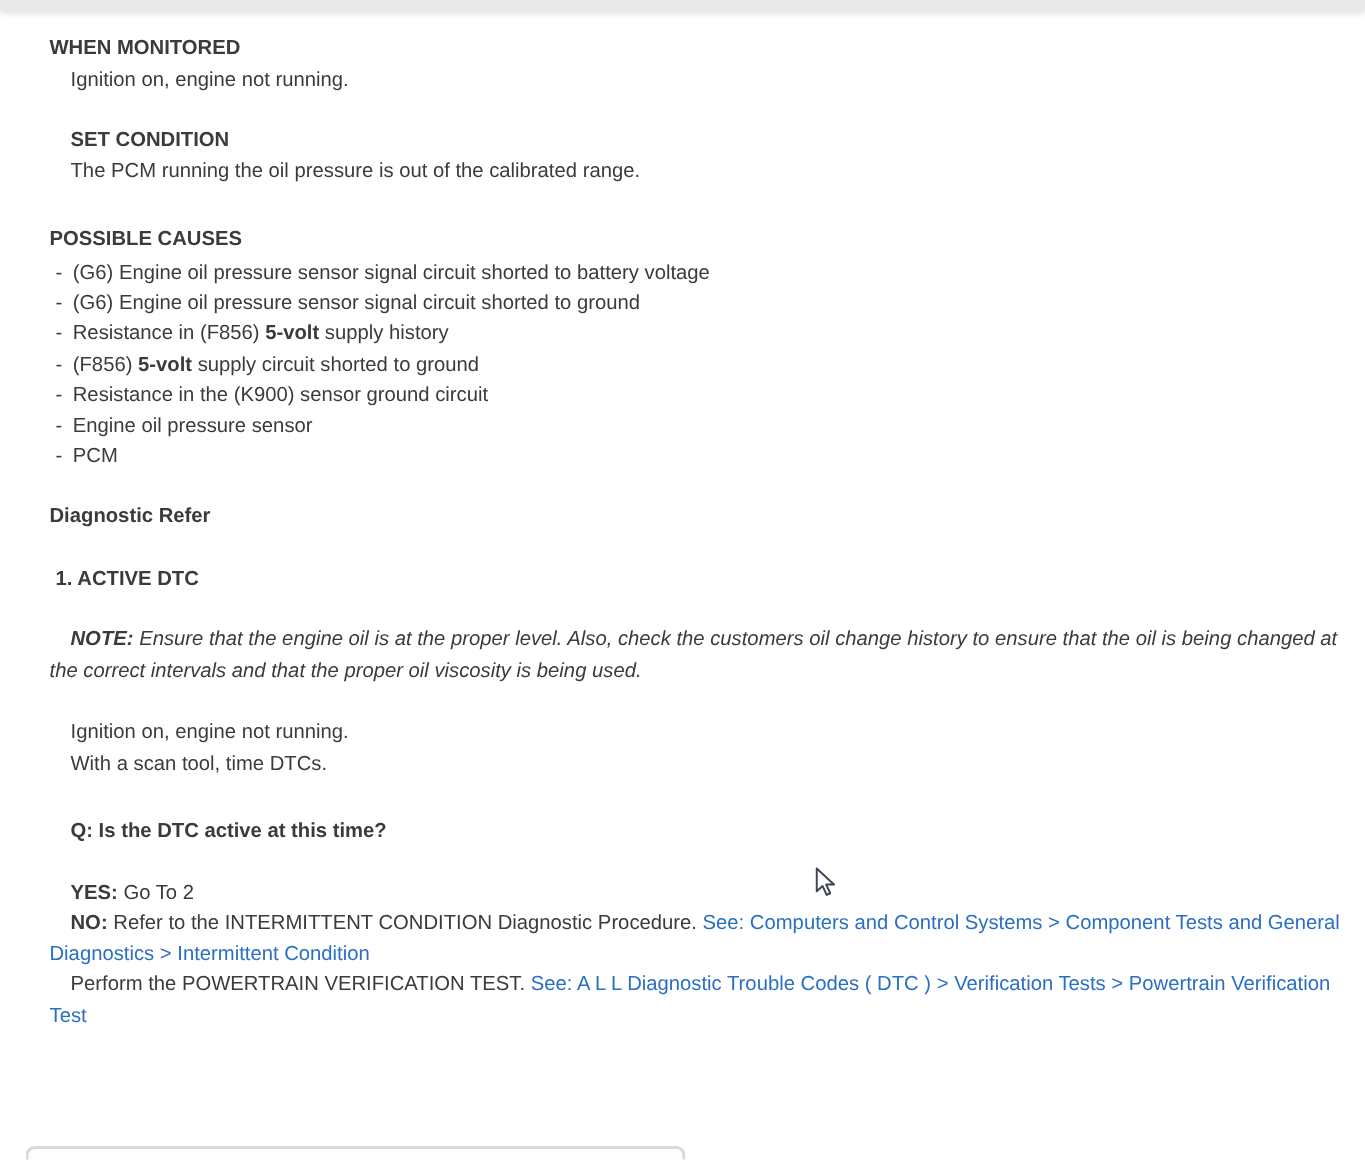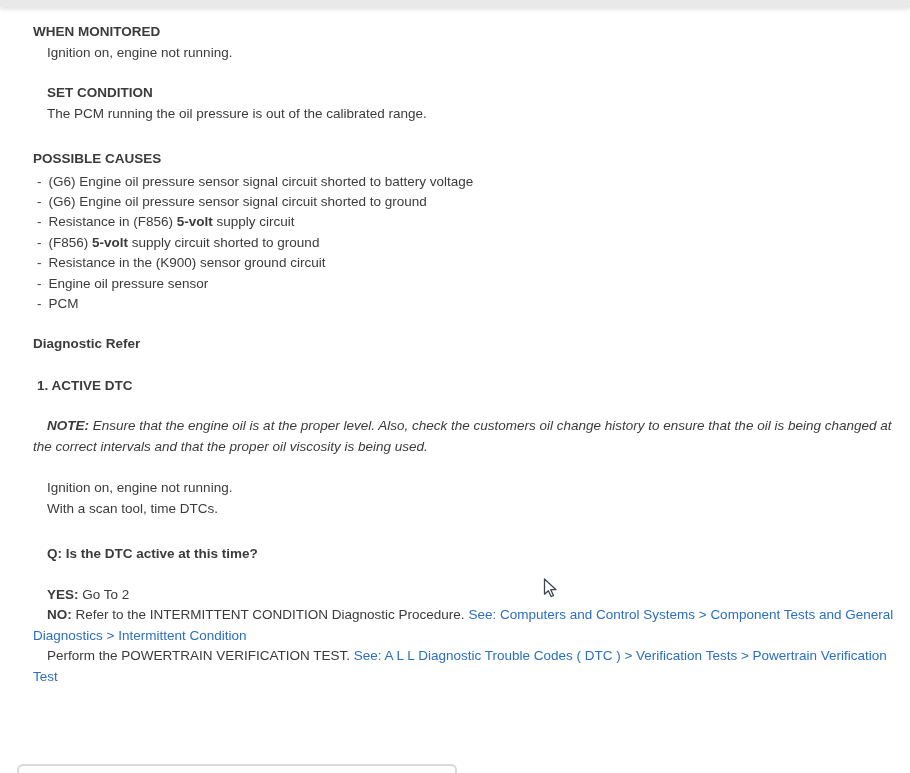--- a/index.html
+++ b/index.html
@@ -52,21 +52,21 @@
   <p class="h m-when">WHEN MONITORED</p>
   <p class="indent">Ignition on, engine not running.</p>
 
   <p class="h m-set">SET CONDITION</p>
   <p class="indent">The PCM running the oil pressure is out of the calibrated range.</p>
 
   <p class="h m-pc">POSSIBLE CAUSES</p>
   <ul class="causes">
     <li><span class="dash">-</span><span>(G6) Engine oil pressure sensor signal circuit shorted to battery voltage</span><b></b><span></span></li>
     <li><span class="dash">-</span><span>(G6) Engine oil pressure sensor signal circuit shorted to ground</span><b></b><span></span></li>
-    <li><span class="dash">-</span><span>Resistance in (F856) </span><b>5-volt</b><span> supply circuit</span></li>
+    <li><span class="dash">-</span><span>Resistance in (F856) </span><b>5-volt</b><span> supply history</span></li>
     <li><span class="dash">-</span><span>(F856) </span><b>5-volt</b><span> supply circuit shorted to ground</span></li>
     <li><span class="dash">-</span><span>Resistance in the (K900) sensor ground circuit</span><b></b><span></span></li>
     <li><span class="dash">-</span><span>Engine oil pressure sensor</span><b></b><span></span></li>
     <li><span class="dash">-</span><span>PCM</span><b></b><span></span></li>
   </ul>
 
 
   <p class="h m-dt">Diagnostic Refer</p>
 
   <p class="h m-s1">1. ACTIVE DTC</p>

